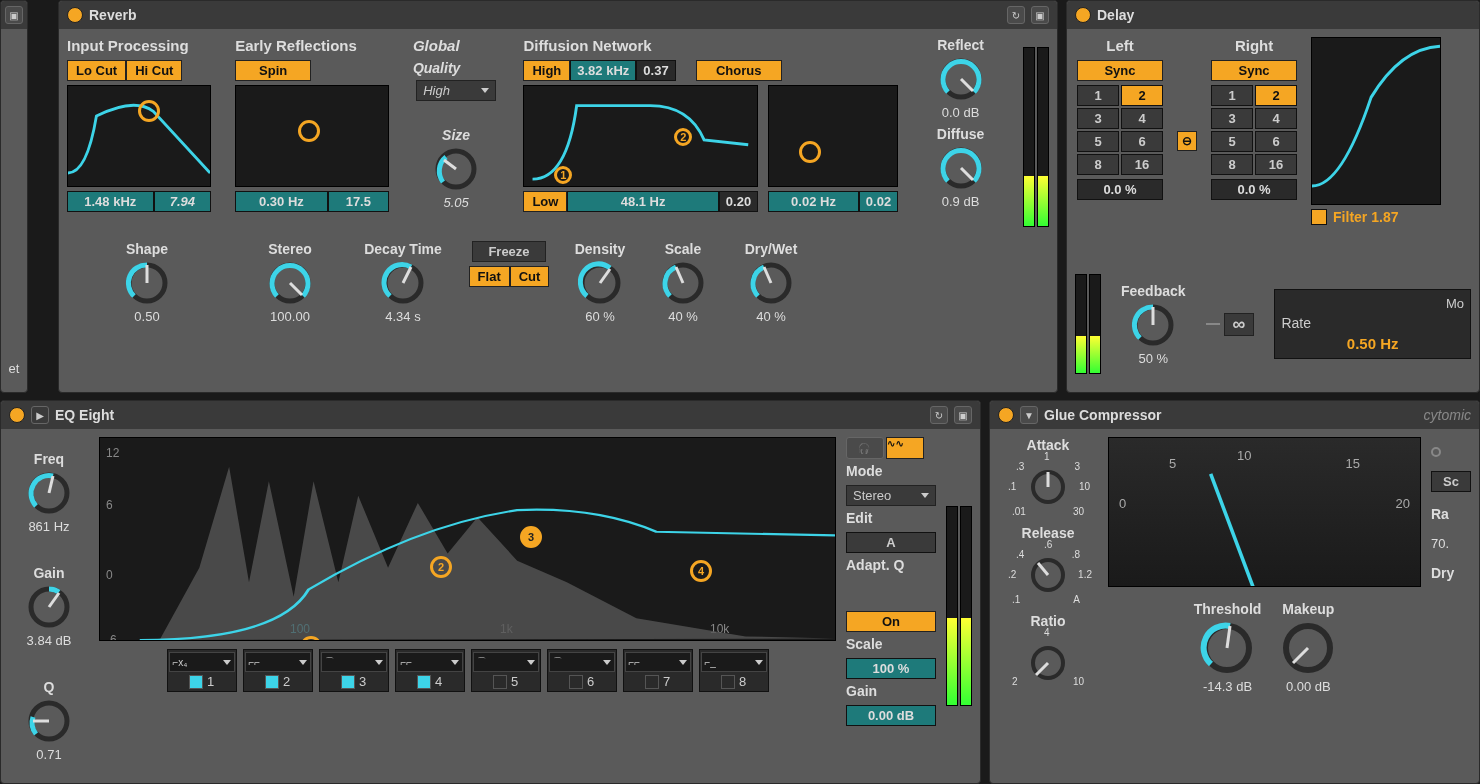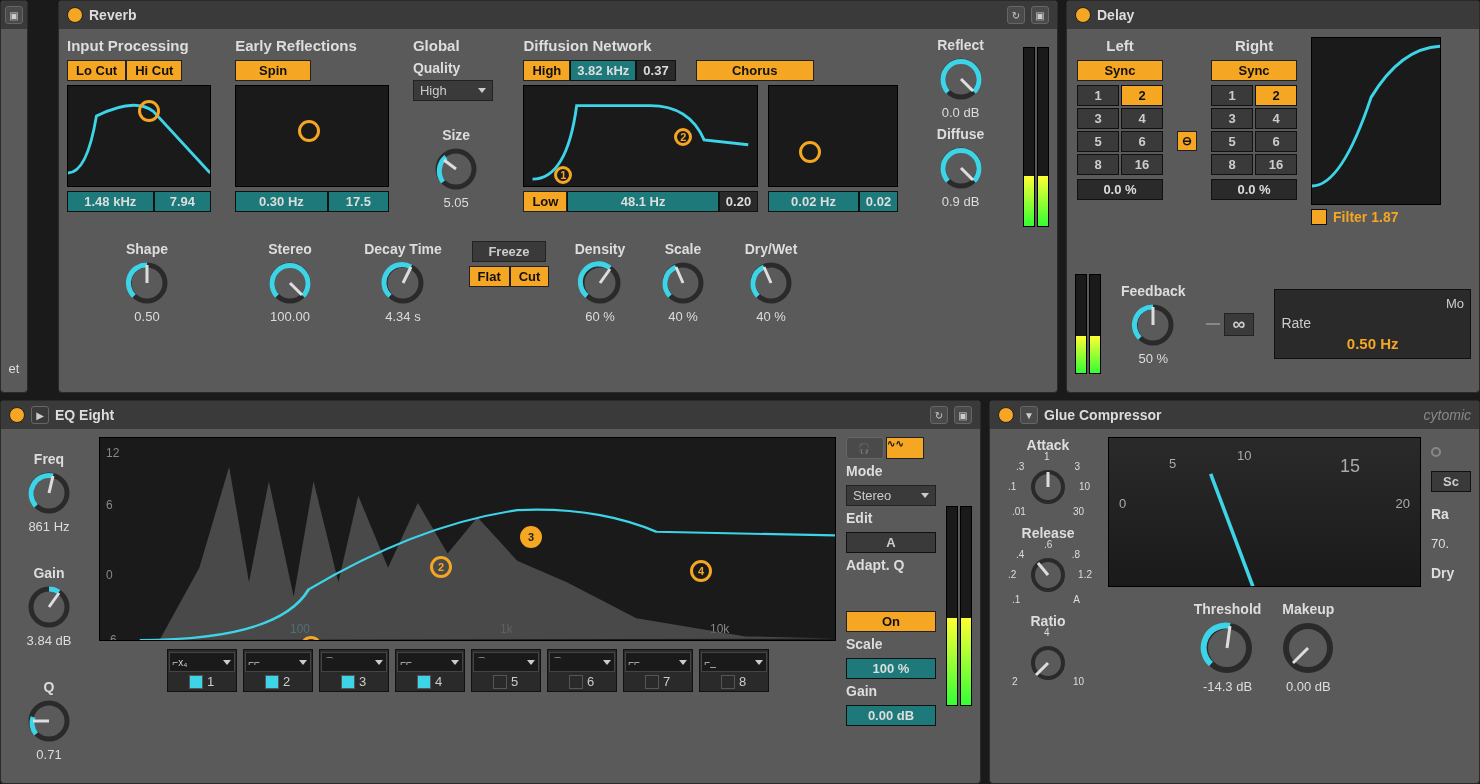--- a/index.html
+++ b/index.html
@@ -70,39 +70,39 @@
           <div class="toggle-btn">Hi Cut</div>
         </div>
         <div class="mini-display" style="height:102px;">
           <svg width="100%" height="100%" viewBox="0 0 150 102">
               <path d="M0,90 Q20,90 30,30 Q70,10 90,25 L150,90" stroke="#3dd4e8" stroke-width="3" fill="none"></path>
             </svg>
           <div class="handle-circle" style="left:70px; top:14px;"></div>
         </div>
         <div class="btn-row">
           <div class="value-box" style="flex:1;">1.48 kHz</div>
-          <div class="value-box" style="flex:0.6;">7.94</div>
+          <div class="value-box" style="flex:0.6;font-style:italic;">7.94</div>
         </div>
       </div>
 
       <div class="section" style="width:160px;">
         <div class="sec-label">Early Reflections</div>
         <div class="btn-row">
             <div class="toggle-btn" style="width:76px; text-align:center;">Spin</div>
           </div>
         <div class="mini-display" style="height:102px;">
           <div class="handle-circle" style="left:62px; top:34px;"></div>
         </div>
         <div class="btn-row">
           <div class="value-box" style="flex:1;">0.30 Hz</div>
           <div class="value-box" style="flex:0.6;">17.5</div>
         </div>
       </div>
 
-      <div class="section" style="width:90px; ">
+      <div class="section" style="width:90px; align-items:center;font-style:italic;">
         <div class="sec-label" style="align-self:flex-start;">Global</div>
         <div style="font-size:14px; font-weight:bold; align-self:flex-start;">Quality</div>
         <div class="dropdown" style="width:80px;">
             <span>High</span>
             <div class="tri"></div>
           </div>
         <div style="height:18px;"></div>
         <div class="knob-group">
           <div class="knob-label">Size</div>
           <div class="knob"><svg viewBox="0 0 44 44">
@@ -114,21 +114,21 @@
         </div>
       </div>
 
       <div class="section" style="width:390px;">
         <div class="sec-label">Diffusion Network</div>
         <div class="btn-row" style="gap:0;">
           <div class="toggle-btn">High</div>
           <div class="value-box">3.82 kHz</div>
           <div class="value-box dark">0.37</div>
           <div style="width:20px;"></div>
-          <div class="toggle-btn" style="width:118px; text-align:center;">Chorus</div>
+          <div class="toggle-btn" style="width:86px; text-align:center;">Chorus</div>
         </div>
         <div style="display:flex; gap:10px;">
           <div class="mini-display" style="height:102px; flex:1;">
             <svg width="100%" height="100%" viewBox="0 0 220 102">
                 <path d="M0,95 Q35,95 45,20 L120,20 Q160,20 175,55 L220,60" stroke="#3dd4e8" stroke-width="3" fill="none"></path>
               </svg>
             <div class="handle-circle" style="left:30px; top:80px; width:18px; height:18px;">1</div>
             <div class="handle-circle" style="left:150px; top:42px; width:18px; height:18px;">2</div>
           </div>
           <div class="mini-display" style="height:102px; width:130px;">
@@ -568,21 +568,21 @@
           <span style="position:absolute;right:0;bottom:-4px;font-size:10px;">10</span>
         </div>
       </div>
     </div>
 
     <div class="section" style="flex:1;">
       <div class="mini-display" style="height:150px; background:linear-gradient(#2a2a2a,#1a1a1a); position:relative;">
         <span style="position:absolute;left:10px;top:58px;font-size:13px;color:#aaa;">0</span>
         <span style="position:absolute;left:60px;top:18px;font-size:13px;color:#aaa;">5</span>
         <span style="position:absolute;left:128px;top:10px;font-size:13px;color:#aaa;">10</span>
-        <span style="position:absolute;right:60px;top:18px;font-size:18px;color:#aaa;">15</span>
+        <span style="position:absolute;right:60px;top:18px;font-size:13px;color:#aaa;">15</span>
         <span style="position:absolute;right:10px;top:58px;font-size:13px;color:#aaa;">20</span>
         <svg style="position:absolute;inset:0;" viewBox="0 0 260 150">
             <line x1="130" y1="150" x2="85" y2="30" stroke="#3dd4e8" stroke-width="3"></line>
           </svg>
       </div>
       <div style="display:flex; gap:20px; justify-content:center; padding-top:10px;">
         <div class="knob-group">
           <div class="knob-label">Threshold</div>
           <div class="knob knob-lg"><svg viewBox="0 0 54 54">
                 <circle cx="27" cy="27" r="22" fill="none" stroke="#2a2a2a" stroke-width="6"></circle>

